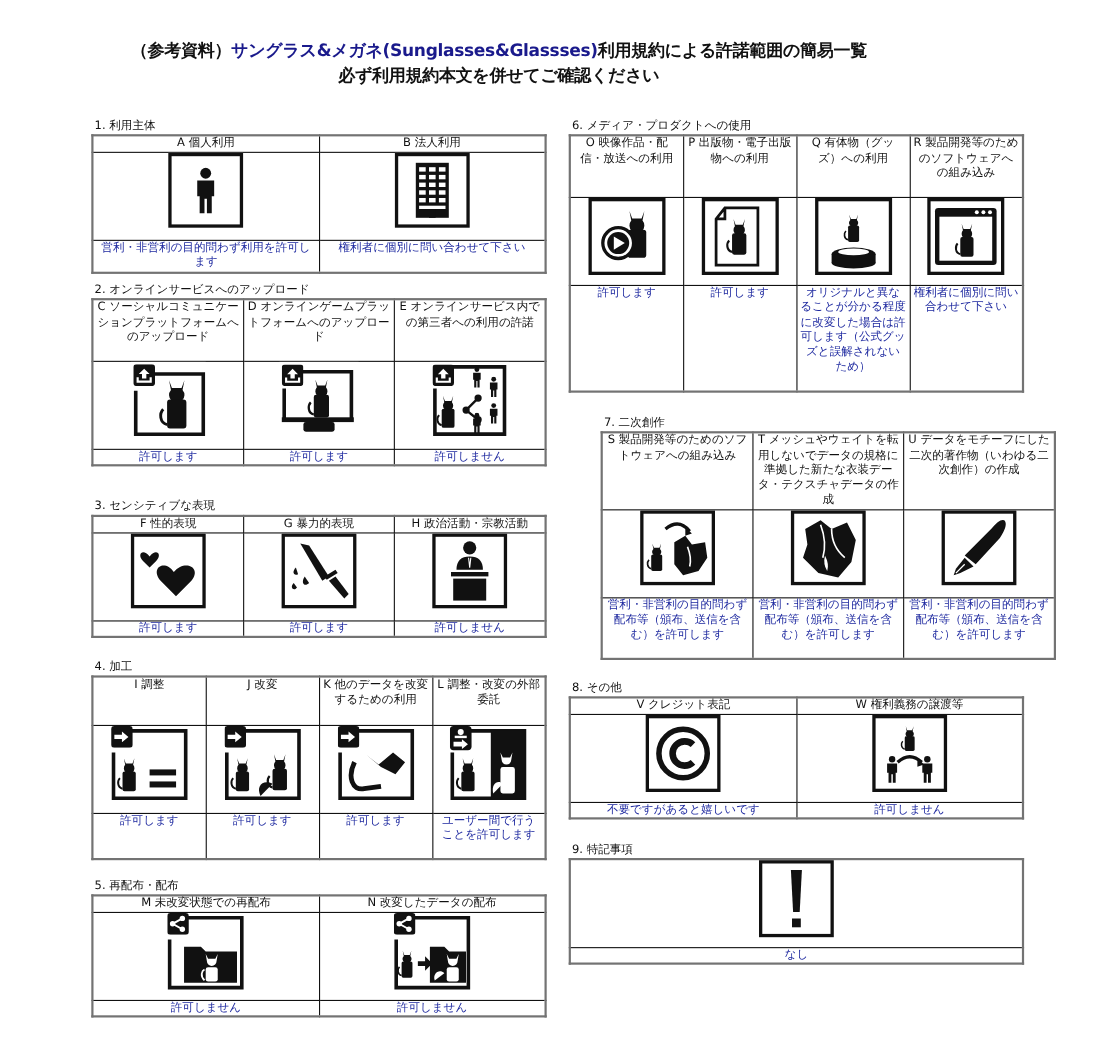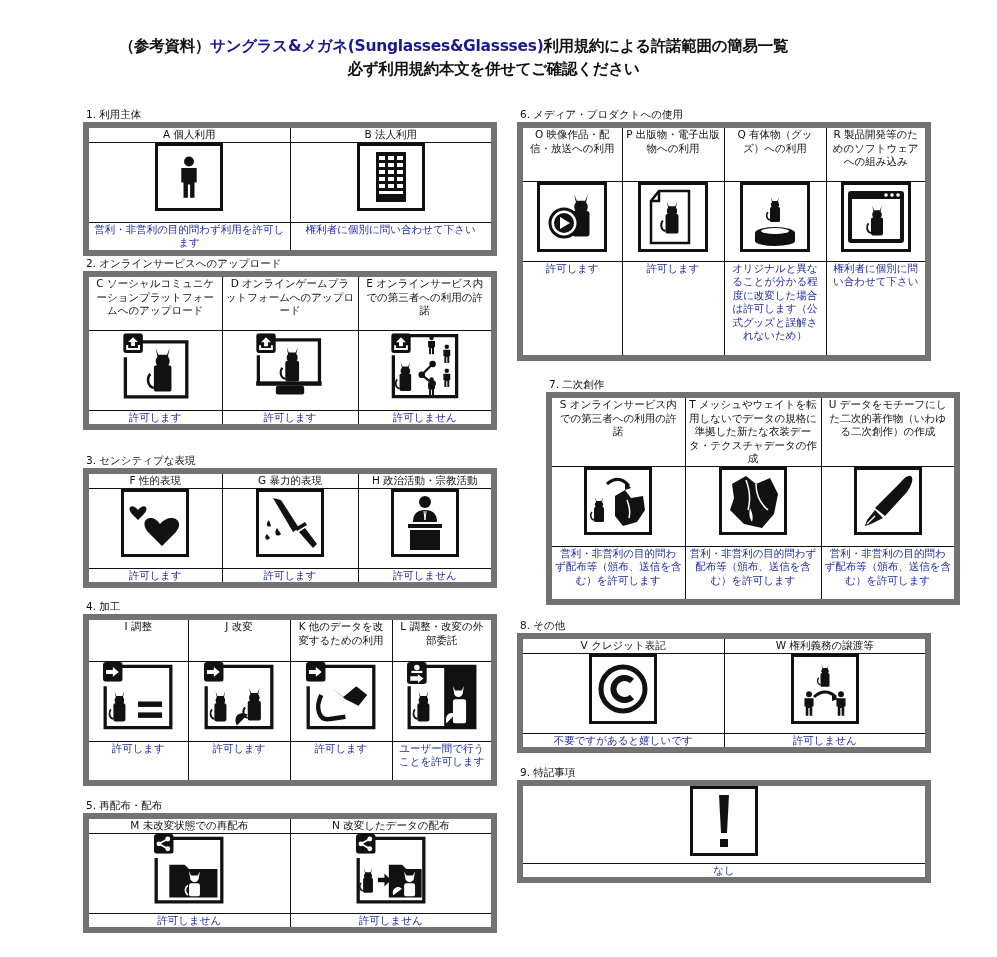--- a/index.html
+++ b/index.html
@@ -1,23 +1,23 @@
 <!DOCTYPE html>
 <html><head>
 <meta charset="utf-8">
 <style>
   html,body{margin:0;padding:0;background:#fff;}
   body{width:997px;height:957px;position:relative;overflow:hidden;font-family:"DejaVu Sans","Liberation Sans",sans-serif;color:#111;}
   .title{position:absolute;left:0;width:907px;text-align:center;font-weight:bold;font-size:15.5px;letter-spacing:-0.3px;}
   .t1{top:36px;}
-  .t2{top:59px;margin-left:40px;}
+  .t2{top:59px;}
   .title .hl{color:#1a1a8c;}
   .section{position:absolute;}
   .sec-label{font-size:10.5px;height:16px;line-height:16px;padding-left:3px;color:#111;}
-  table.grid{border-collapse:collapse;table-layout:fixed;border:6px solid #737373;}
+  table.grid{border-collapse:collapse;table-layout:fixed;border:2px solid #737373;}
   table.grid td{border:1.5px solid #111;padding:0 3px;text-align:center;vertical-align:top;font-size:10.5px;line-height:13.5px;}
   td.head{color:#111;}
   td.res{color:#1f2aa0;}
   td.icon-cell{vertical-align:middle;padding:0;}
   .icon-box{display:inline-block;border:3px solid #111;box-sizing:border-box;background:#fff;position:relative;vertical-align:middle;}
   .icon-box svg{display:block;width:100%;height:100%;}
 </style>
 </head>
 <body>
 
@@ -342,21 +342,21 @@
     </tr>
   </tbody>
     </table>
 </div>
 
 <div class="section" style="left:529px;top:376px;padding-left:17px;">
   <div class="sec-label">7. 二次創作</div>
   <table class="grid" style="width:414px;">
     <tbody>
         <tr style="height:70px;">
-      <td class="head">S オンラインサービス内での第三者への利用の許諾</td>
+      <td class="head">S 製品開発等のためのソフトウェアへの組み込み</td>
       <td class="head">T メッシュやウェイトを転用しないでデータの規格に準拠した新たな衣装データ・テクスチャデータの作成</td>
       <td class="head">U データをモチーフにした二次的著作物（いわゆる二次創作）の作成</td>
     </tr>
     <tr style="height:80px;">
       <td class="icon-cell"><span class="icon-box" style="width:68px;height:68px;">
         <svg viewBox="0 0 62 62">
                 <use href="#cat" x="2" y="24" width="20" height="32"></use>
                 <path d="M20 14 Q32 4 42 16" stroke="#111" stroke-width="3" fill="none"></path>
                 <path d="M38 12 L44 18 L38 20 Z" fill="#111"></path>
                 <path d="M28 26 L38 20 L44 28 L56 26 L58 40 L50 52 L36 56 L28 46 Z" fill="#111"></path>

